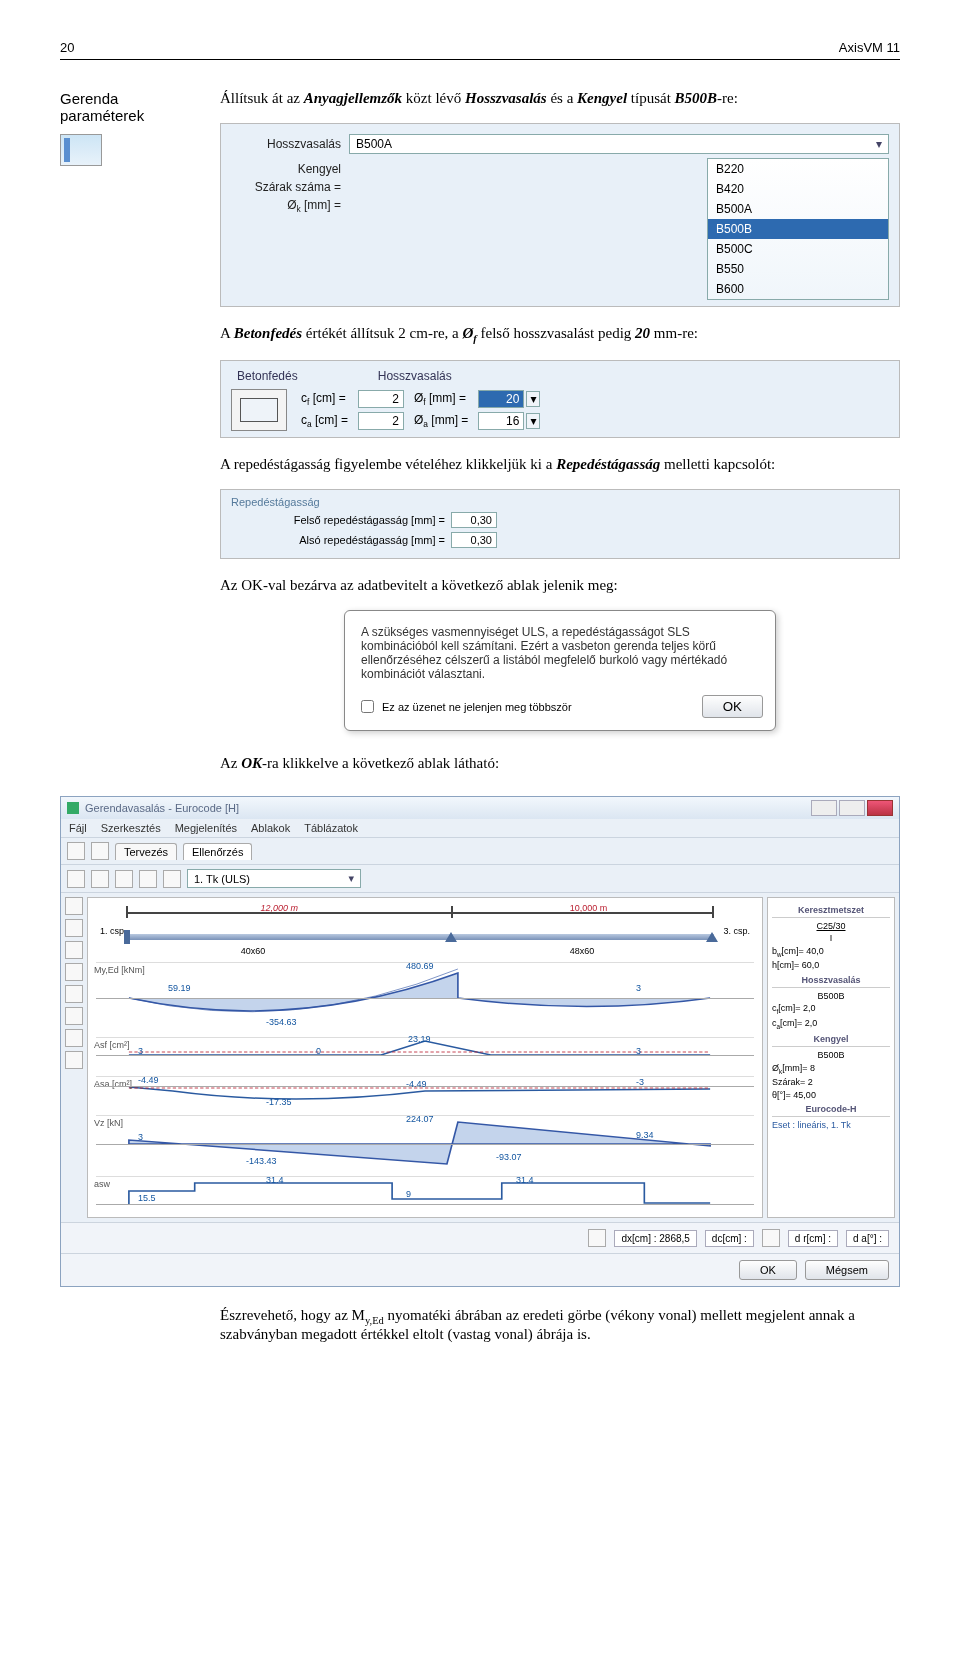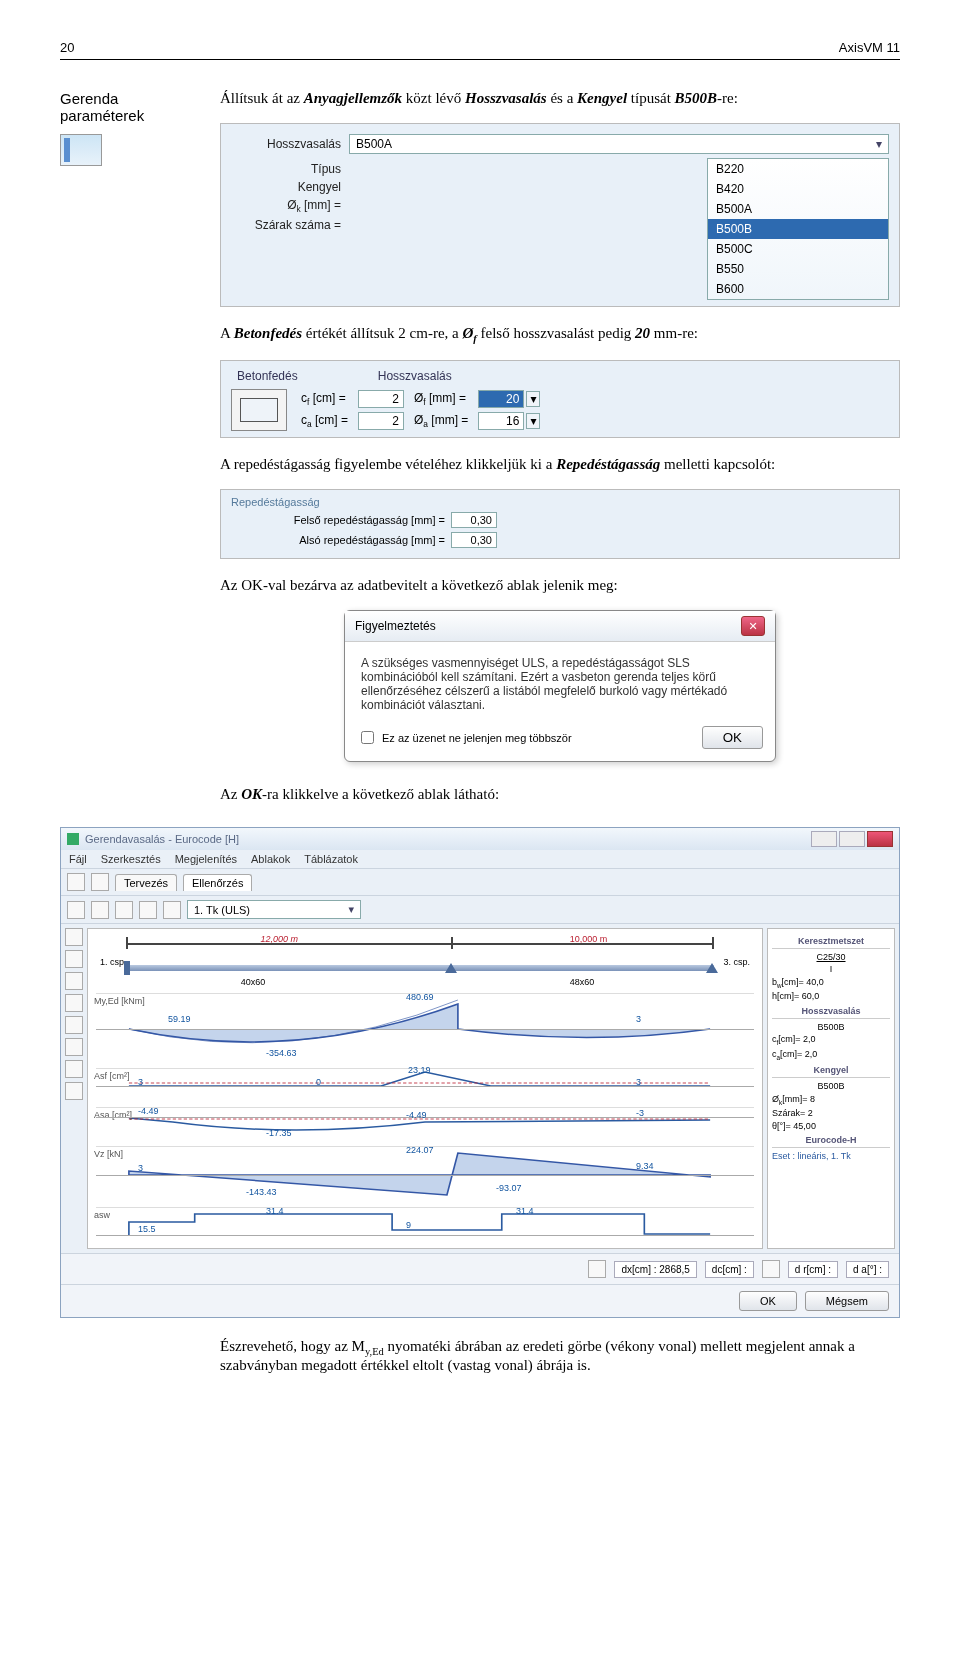--- a/index.html
+++ b/index.html
@@ -127,30 +127,27 @@
       <div class="panel-row">
         <label>Hosszvasalás</label>
         <div class="dropdown">
           <span>B500A</span>
             <span class="chev">▾</span>
         </div>
       </div>
       <div style="display:flex;">
         <div style="flex:1;">
           <div class="panel-row">
-              <label>Típus</label>
-            </div>
-          <div class="panel-row">
               <label>Kengyel</label>
             </div>
           <div class="panel-row">
-              <label><span>Ø</span><sub>k</sub><span> [mm] =</span></label>
+              <label>Szárak száma =</label>
             </div>
           <div class="panel-row">
-              <label>Szárak száma =</label>
+              <label><span>Ø</span><sub>k</sub><span> [mm] =</span></label>
             </div>
         </div>
         <div class="dd-list">
           <div>B220</div>
           <div>B420</div>
           <div>B500A</div>
           <div class="sel">B500B</div>
           <div>B500C</div>
           <div>B550</div>
           <div>B600</div>
@@ -200,24 +197,20 @@
       </div>
       <div class="crack-field-row">
         <label>Alsó repedéstágasság [mm] =</label>
         <span class="numfield">0,30</span>
       </div>
     </div>
 
     <p>Az OK-val bezárva az adatbevitelt a következő ablak jelenik meg:</p>
 
     <div class="dlg">
-      <div class="dlg-title">
-        <span>Figyelmeztetés</span>
-        <div class="dlg-close">✕</div>
-      </div>
       <div class="dlg-body">A szükséges vasmennyiséget ULS, a repedéstágasságot SLS kombinációból kell számítani. Ezért a vasbeton gerenda teljes körű ellenőrzéséhez célszerű a listából megfelelő burkoló vagy mértékadó kombinációt választani.</div>
       <div class="dlg-foot">
         <label class="chk">
             <input type="checkbox" style="">
             <span>Ez az üzenet ne jelenjen meg többször</span>
           </label>
         <button>OK</button>
       </div>
     </div>
 

